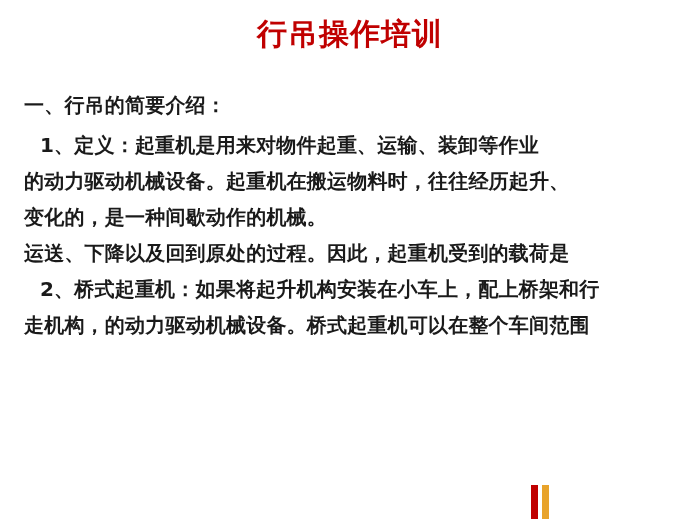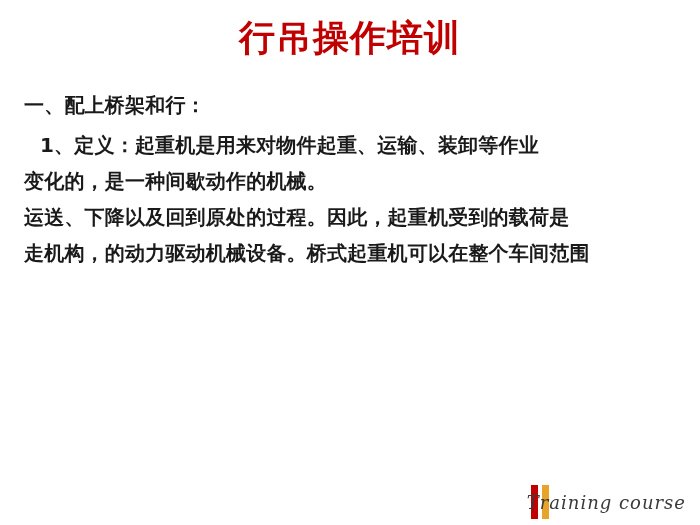--- a/index.html
+++ b/index.html
@@ -20,21 +20,21 @@
     height: 525px;
     box-sizing: border-box;
   }
   .slide-title {
     position: absolute;
     top: 14px;
     left: 0;
     width: 700px;
     text-align: center;
     color: #C00000;
-    font-size: 36px;
+    font-size: 30px;
     font-weight: bold;
     letter-spacing: 1px;
     font-family: "DejaVu Sans", "Liberation Sans", sans-serif;
   }
   .body-block {
     position: absolute;
     top: 88px;
     left: 24px;
     width: 654px;
   }
@@ -87,26 +87,27 @@
   }
 </style>
 </head>
 <body>
 
 <div class="slide">
 
   <div class="slide-title">行吊操作培训</div>
 
   <div class="body-block">
-    <p class="para heading">一、配上桥架和行：</p>
+    <p class="para heading">一、行吊的简要介绍：</p>
     <p class="para indent">1、定义：起重机是用来对物件起重、运输、装卸等作业</p>
+    <p class="para">的动力驱动机械设备。起重机在搬运物料时，往往经历起升、</p>
     <p class="para">变化的，是一种间歇动作的机械。</p>
     <p class="para">运送、下降以及回到原处的过程。因此，起重机受到的载荷是</p>
+    <p class="para indent">2、桥式起重机：如果将起升机构安装在小车上，配上桥架和行</p>
     <p class="para">走机构，的动力驱动机械设备。桥式起重机可以在整个车间范围</p>
   </div>
 
   <div class="footer">
     <div class="footer-bar-red"></div>
     <div class="footer-bar-gold"></div>
-    <div class="footer-text">Training  course</div>
   </div>
 
 </div>
 
 </body></html>

